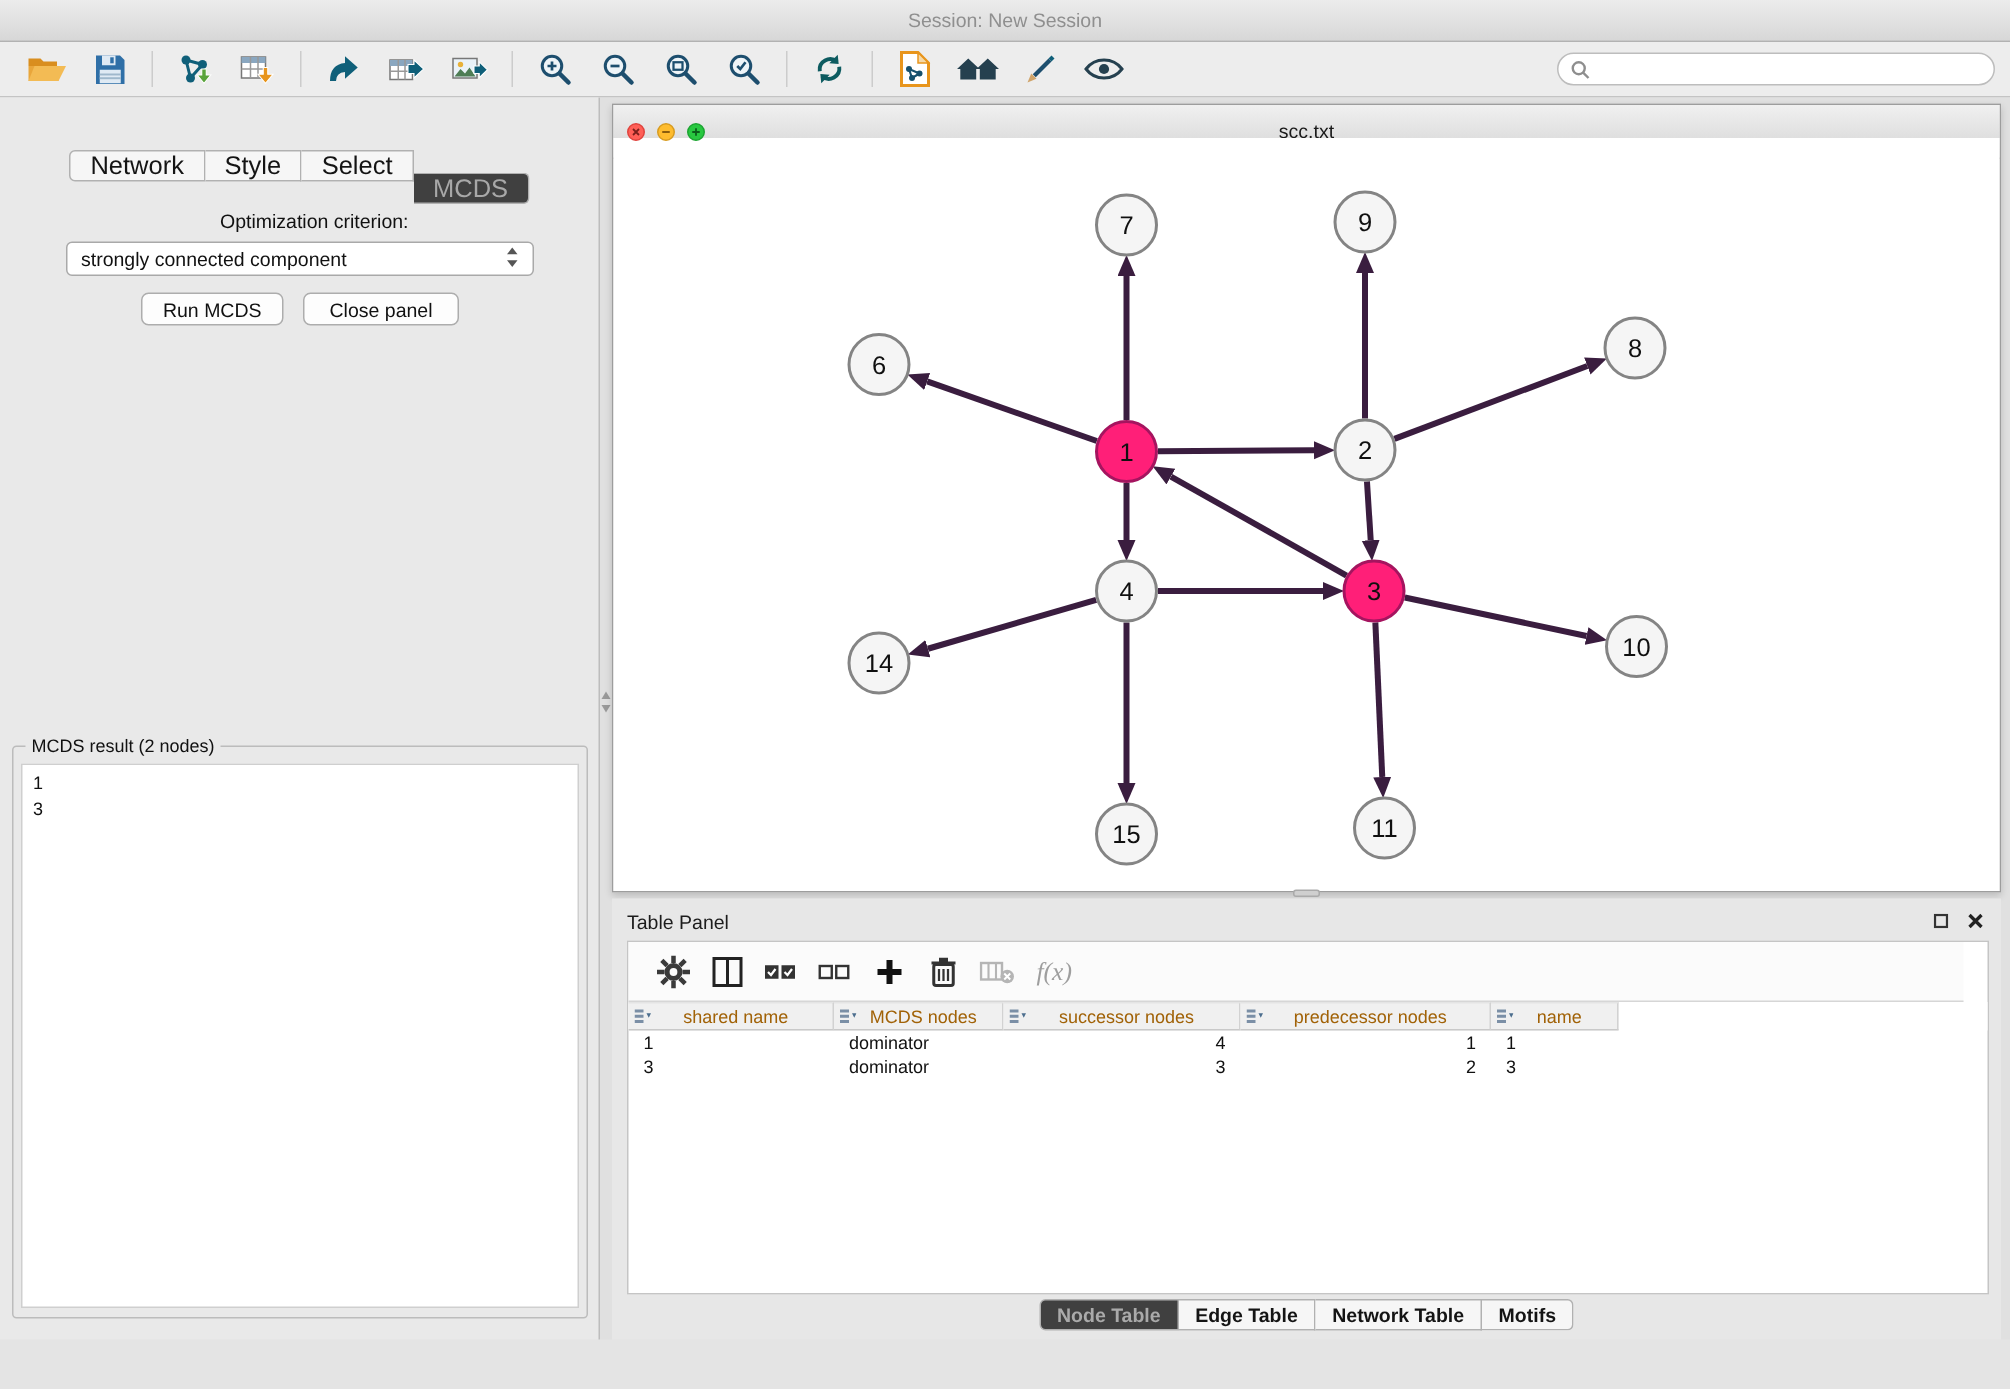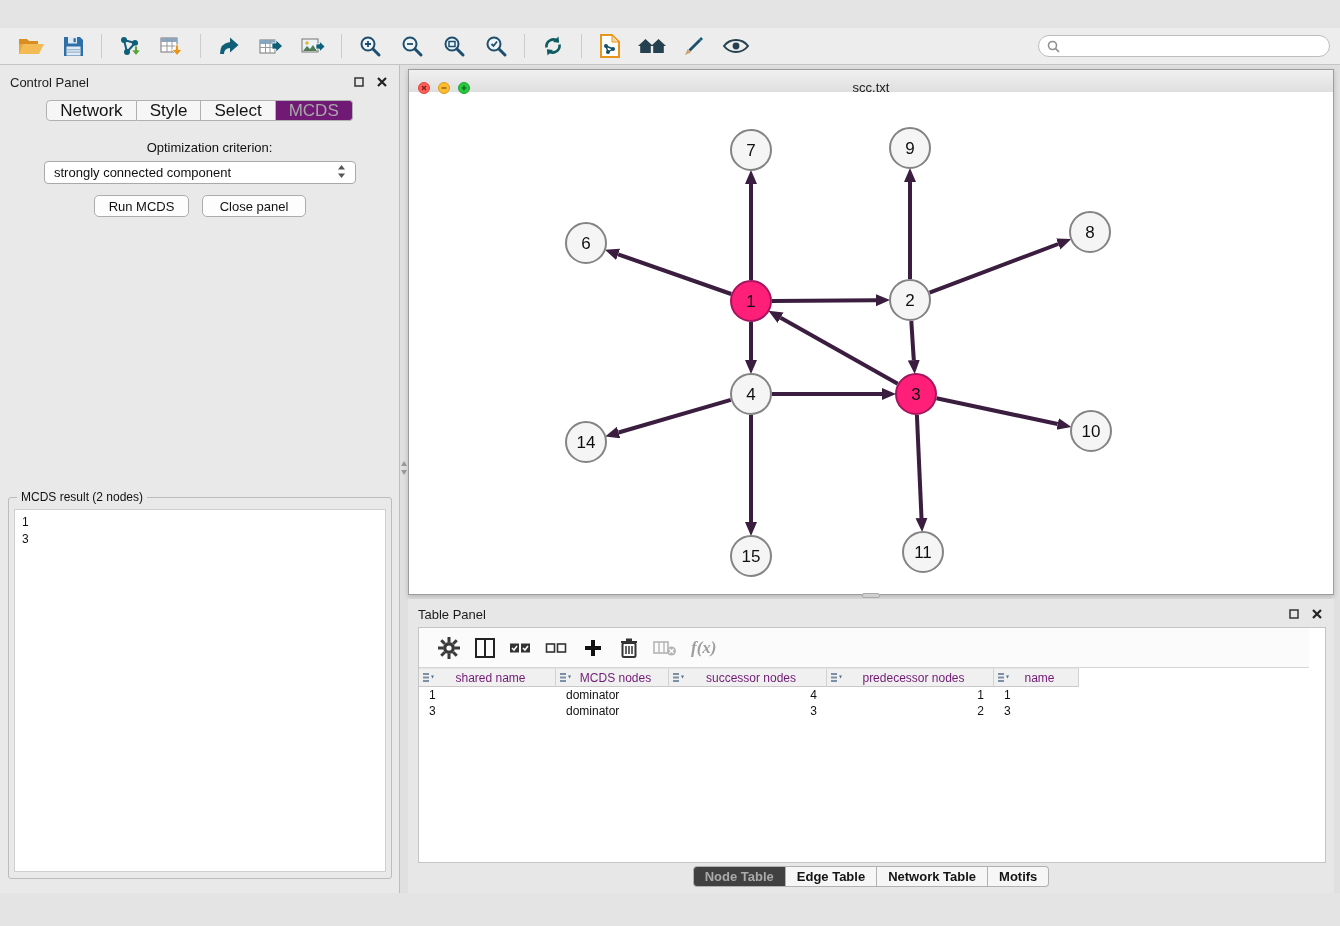--- a/index.html
+++ b/index.html
@@ -31,21 +31,21 @@
   .panel-header { position:absolute; top:4px; left:0; right:0; height:26px; display:flex; align-items:center; padding:0 10px; }
   .panel-title { font-size:13px; color:#1c1c1c; }
   .ph-icons { margin-left:auto; display:flex; align-items:center; gap:9px; }
   .ph-btn { width:14px; height:14px; display:flex; align-items:center; justify-content:center; }
 
   .cp-tabs { position:absolute; top:35px; left:0; right:0; display:flex; justify-content:center; }
   .cp-tab { height:21px; line-height:19px; padding:0 13px; font-size:17px; background:#f6f6f6;
     border:1px solid #b1b1b1; border-left:none; color:#141414; }
   .cp-tab:first-child { border-left:1px solid #b1b1b1; border-radius:4px 0 0 4px; }
   .cp-tab:last-child { border-radius:0 4px 4px 0; }
-  .cp-tab.active { color:#a8a8a8; background:#701a75; }
+  .cp-tab.active { color:#a8a8a8; background:#404040;margin-top:15px; }
 
   .opt-label { position:absolute; top:75px; width:100%; text-align:center; font-size:13px; color:#111;padding-left:20px; }
   .criterion { position:absolute; top:96px; left:44px; width:312px; height:23px; background:#fff;
     border:1px solid #a9a9a9; border-radius:4px; font-size:13px; display:flex; align-items:center; padding:0 9px; color:#111; }
   .criterion .stepper { margin-left:auto; }
 
   .cpbtn { position:absolute; top:130px; height:22px; background:#fdfdfd; border:1px solid #adadad;
     border-radius:5px; font-size:13px; display:flex; align-items:center; justify-content:center; color:#111; }
   .run-btn { left:94px; width:95px; }
   .close-btn { left:202px; width:104px; }
@@ -77,26 +77,26 @@
   .nw-title { position:absolute; left:0; right:0; text-align:center; font-size:13px; color:#1a1a1a; }
   .nw-content { position:absolute; top:22px; left:0; right:0; bottom:0; background:#fff; }
   #graph { width:100%; height:100%; display:block; }
   .h-grip { position:absolute; left:453px; bottom:-4px; width:18px; height:5px; background:#cfcfcf;
     border:1px solid #aaa; border-radius:2px; }
 
   
   .table-panel { position:absolute; left:408px; top:534px; width:926px; height:294px; background:#e7e7e7; }
   .tp-inner { position:absolute; left:10px; right:8px; top:28px; height:236px; background:#fff; border:1px solid #c5c5c5; }
   .tp-toolbar { position:absolute; top:0; left:0; right:16px; height:40px; background:#fbfbfb;
-    border-bottom:1px solid #d6d6d6; display:flex; align-items:center; padding-left:12px;font-weight:bold; }
+    border-bottom:1px solid #d6d6d6; display:flex; align-items:center; padding-left:12px; }
   .tpbtn { width:36px; height:30px; display:flex; align-items:center; justify-content:center; background:none; border:none; }
   .fx { font-family:"Liberation Serif","DejaVu Serif",serif; font-style:italic; font-size:17px; color:#9e9e9e; margin-left:8px; }
   .thead { position:absolute; top:40px; left:0; right:0; height:19px; display:flex; background:#fff; }
   .hcell { height:19px; background:#f0f0f0; border-right:1px solid #d2d2d2; border-bottom:1px solid #c9c9c9;
-    border-top:1px solid #e4e4e4; display:flex; align-items:center; font-size:12px; color:#701a75; position:relative; }
+    border-top:1px solid #e4e4e4; display:flex; align-items:center; font-size:12px; color:#a16207; position:relative; }
   .hcell .sorticon { margin-left:4px; }
   .hcell span { flex:1; text-align:center; padding-right:8px; }
   .tbody { position:absolute; top:59px; left:0; right:0; bottom:0; overflow:hidden; }
   .trow { display:flex; height:16px; align-items:center; }
   .tcell { font-size:12px; color:#111; padding:0 10px; overflow:hidden; white-space:nowrap; }
 
   .tp-tabs { position:absolute; bottom:6px; left:0; right:0; display:flex; justify-content:center; }
   .tp-tab { height:21px; line-height:19px; padding:0 11px; font-size:13px; font-weight:bold;
     background:#f6f6f6; border:1px solid #b1b1b1; border-left:none; color:#141414; }
   .tp-tab:first-child { border-left:1px solid #b1b1b1; border-radius:4px 0 0 4px; }
@@ -109,20 +109,23 @@
     border:1px solid #b9b9b9; border-radius:4px; display:flex; align-items:center; justify-content:center; }
   .sb-memory { position:absolute; right:8px; top:6px; height:21px; padding:0 10px; background:#fdfdfd;
     border:1px solid #b9b9b9; border-radius:4px; display:flex; align-items:center; gap:6px; font-size:12px; color:#111; }
   .memdot { width:9px; height:9px; border-radius:50%; background:#35d02f; border:1px solid #27a41f; }
 </style>
 </head>
 <body>
 
 <div id="app">
 
+  <div class="titlebar">
+    <span class="title">Session: New Session</span>
+  </div>
 
   <div class="toolbar">
     <button class="tbtn">
       <svg width="26" height="20" viewBox="0 0 26 20">
         <path d="M1 3 h8 l2 2 h9 v3 H1 z" fill="#d98e1f"></path>
         <path d="M1 8 h20 v10 H1 z" fill="#e9a63b"></path>
         <path d="M5 8 h21 l-5 10 H1 z" fill="#f3bb54"></path>
       </svg>
     </button>
     <button class="tbtn">
@@ -254,35 +257,20 @@
         <circle cx="5.5" cy="5.5" r="4" fill="none" stroke="#8e8e8e" stroke-width="1.6"></circle>
         <line x1="8.6" y1="8.6" x2="12" y2="12" stroke="#8e8e8e" stroke-width="1.6"></line>
       </svg>
       <input placeholder="" style="">
     </div>
   </div>
 
   <div class="workspace">
 
     <div class="control-panel">
-      <div class="panel-header">
-        <span class="panel-title">Control Panel</span>
-        <span class="ph-icons">
-          <span class="ph-btn">
-            <svg width="10" height="10" viewBox="0 0 10 10">
-                <rect x="1" y="1" width="8" height="8" fill="none" stroke="#333" stroke-width="1.5"></rect>
-              </svg>
-          </span>
-          <span class="ph-btn">
-            <svg width="10" height="10" viewBox="0 0 10 10">
-                <path d="M1 1 L9 9 M9 1 L1 9" stroke="#222" stroke-width="2.2"></path>
-              </svg>
-          </span>
-        </span>
-      </div>
 
       <div class="cp-tabs">
           <div class="cp-tab">Network</div>
           <div class="cp-tab">Style</div>
           <div class="cp-tab">Select</div>
           <div class="cp-tab active">MCDS</div>
         </div>
 
       <div class="opt-label">Optimization criterion:</div>
 

